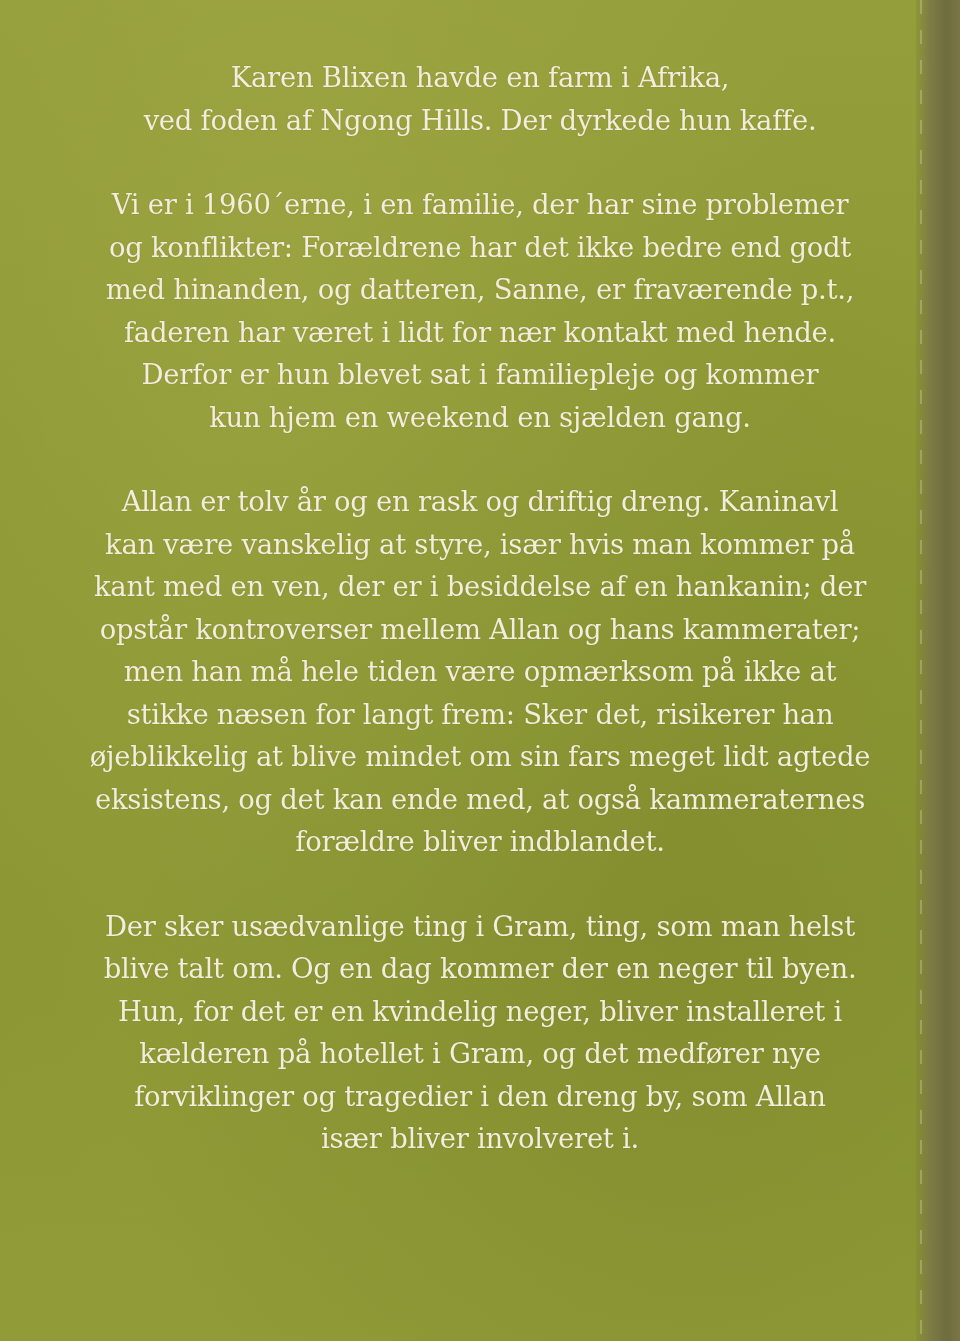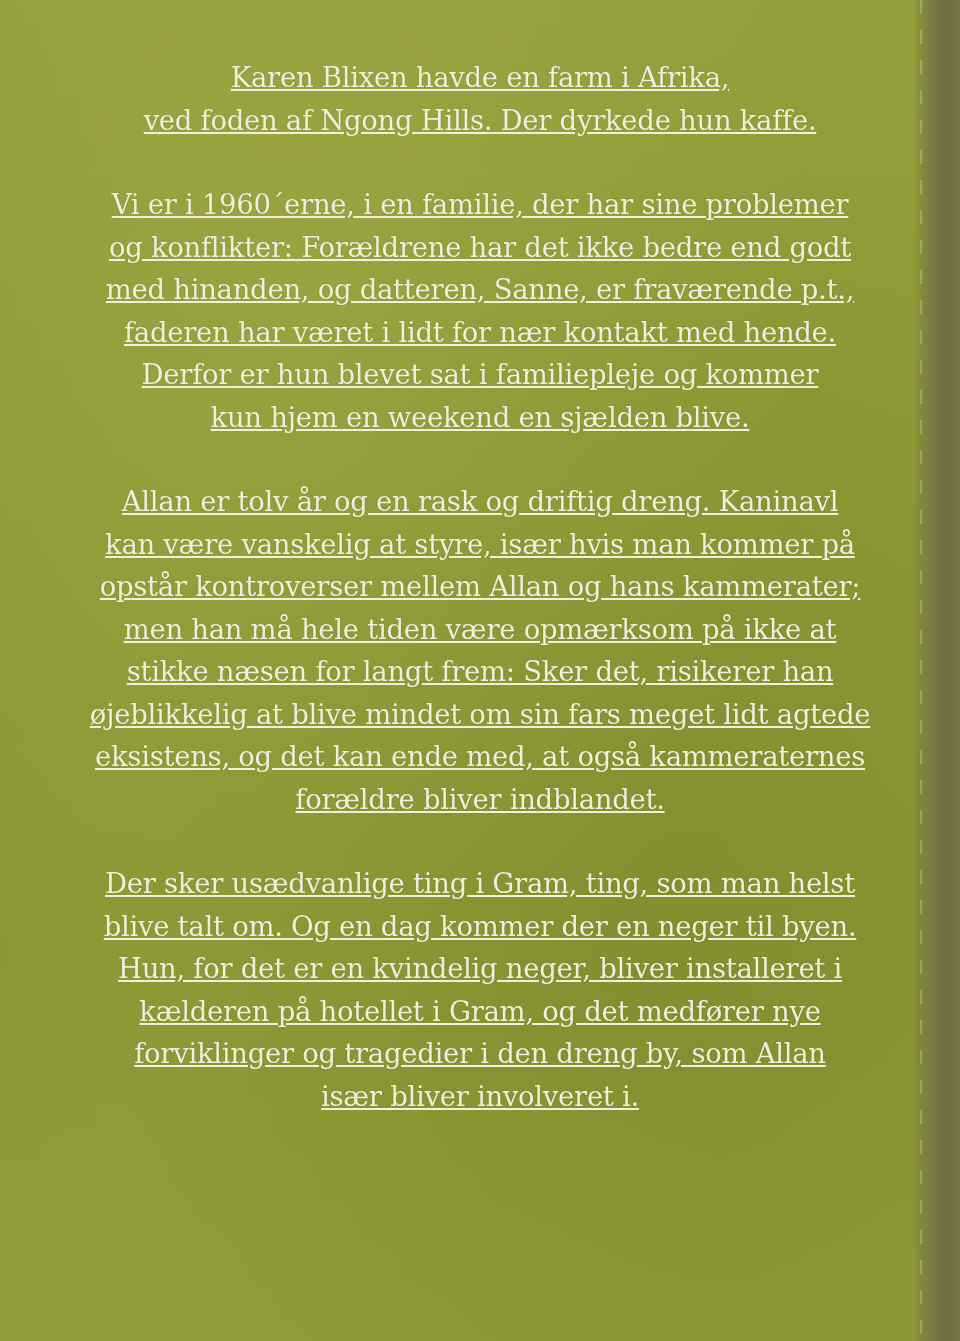--- a/index.html
+++ b/index.html
@@ -53,46 +53,46 @@
       line-height: 42.5px;
       letter-spacing: -0.3px;
       text-shadow: 0 0 1px rgba(60,60,20,0.35);
     }
     .para {
       margin: 0 0 42px 0;
     }
     .line {
       display: block;
       white-space: nowrap;
-      text-decoration: underline;
     }
   </style>
 </head>
 <body>
 
 <div class="cover"></div>
 <div class="spine-shadow"></div>
 <div class="spine-stitch"></div>
 
 <div class="text-block">
   <p class="para">
     <span class="line">Karen Blixen havde en farm i Afrika,</span>
     <span class="line">ved foden af Ngong Hills. Der dyrkede hun kaffe.</span>
   </p>
   <p class="para">
     <span class="line">Vi er i 1960´erne, i en familie, der har sine problemer</span>
     <span class="line">og konflikter: Forældrene har det ikke bedre end godt</span>
     <span class="line">med hinanden, og datteren, Sanne, er fraværende p.t.,</span>
     <span class="line">faderen har været i lidt for nær kontakt med hende.</span>
     <span class="line">Derfor er hun blevet sat i familiepleje og kommer</span>
-    <span class="line">kun hjem en weekend en sjælden blive.</span>
+    <span class="line">kun hjem en weekend en sjælden gang.</span>
   </p>
   <p class="para">
     <span class="line">Allan er tolv år og en rask og driftig dreng. Kaninavl</span>
     <span class="line">kan være vanskelig at styre, især hvis man kommer på</span>
+    <span class="line">kant med en ven, der er i besiddelse af en hankanin; der</span>
     <span class="line">opstår kontroverser mellem Allan og hans kammerater;</span>
     <span class="line">men han må hele tiden være opmærksom på ikke at</span>
     <span class="line">stikke næsen for langt frem: Sker det, risikerer han</span>
     <span class="line">øjeblikkelig at blive mindet om sin fars meget lidt agtede</span>
     <span class="line">eksistens, og det kan ende med, at også kammeraternes</span>
     <span class="line">forældre bliver indblandet.</span>
   </p>
   <p class="para">
     <span class="line">Der sker usædvanlige ting i Gram, ting, som man helst</span>
     <span class="line">blive talt om. Og en dag kommer der en neger til byen.</span>

